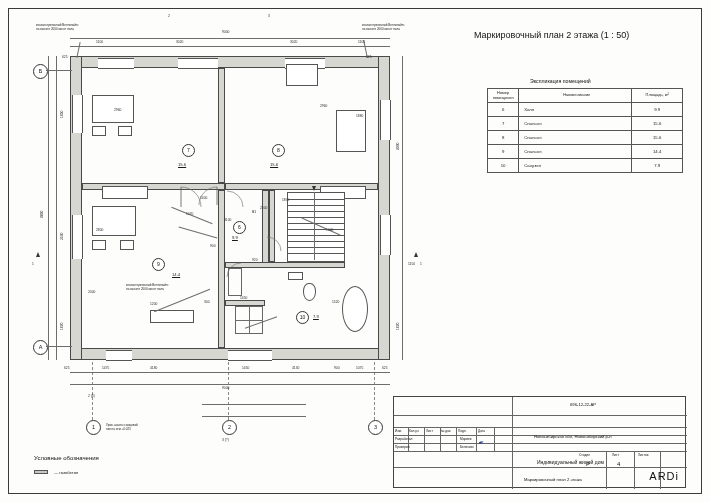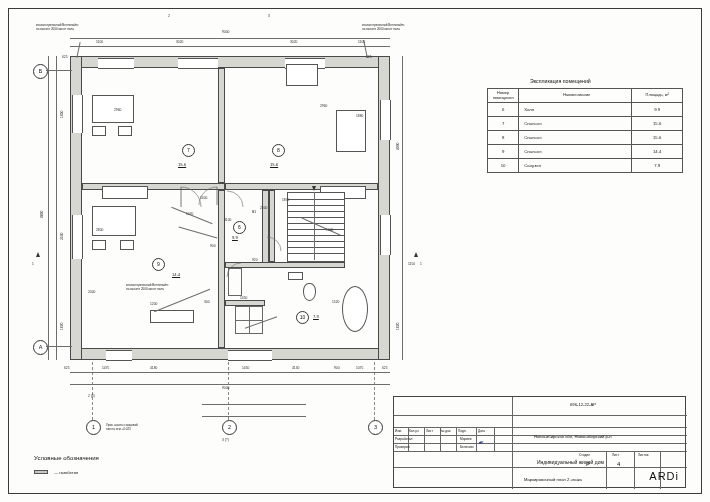--- a/index.html
+++ b/index.html
@@ -207,20 +207,21 @@
 </head>
 <body>
 
 <div id="sheet">
 
   <div class="ln" style="left:8px;  top:8px;   width:694px; height:1px;"></div>
   <div class="ln" style="left:8px;  top:493px; width:694px; height:1px;"></div>
   <div class="ln" style="left:8px;  top:8px;   width:1px;  height:486px;"></div>
   <div class="ln" style="left:701px;top:8px;   width:1px;  height:486px;"></div>
 
+  <div class="title-main" style="left:474px; top:30px;">Маркировочный план 2 этажа (1 : 50)</div>
 
   <div class="spec-title">Экспликация помещений</div>
   <table id="spec">
     <thead>
       <tr>
         <th class="c-num">Номер помещения</th>
         <th class="c-name">Наименование</th>
         <th class="c-area">Площадь, м²</th>
       </tr>
     </thead>

